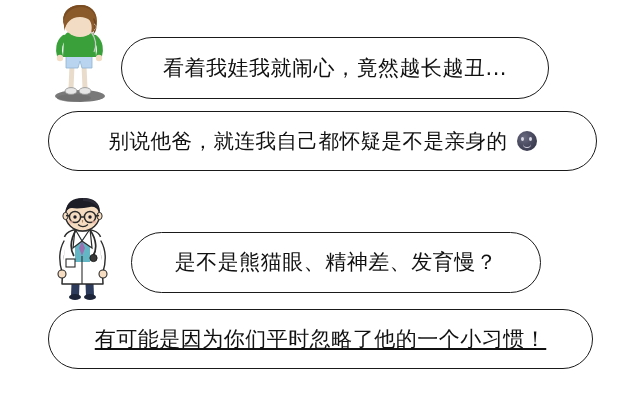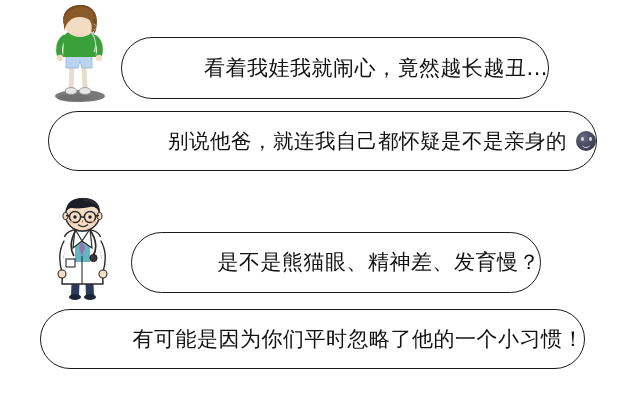--- a/index.html
+++ b/index.html
@@ -25,21 +25,21 @@
 
   
   .bubble {
     position: absolute;
     box-sizing: border-box;
     background: #ffffff;
     border: 1.6px solid #1a1a1a;
     border-radius: 999px;
     display: flex;
     align-items: center;
-    justify-content: flex-end;
+    justify-content: center;
     white-space: nowrap;
     color: #111111;
     letter-spacing: 0.5px;
   }
   .bubble .txt {
     display: inline-block;
     line-height: 1;
   }
 
   #bubble-1 {
@@ -60,26 +60,27 @@
   }
   #bubble-3 {
     left: 131px;
     top: 232px;
     width: 410px;
     height: 61px;
     font-size: 21px;
     z-index: 4;
   }
   #bubble-4 {
-    left: 40px;
+    left: 48px;
     top: 309px;
     width: 545px;
     height: 60px;
     font-size: 21px;
     z-index: 3;
+    text-decoration: underline;
   }
 
   
   .emoji-dark {
     display: inline-block;
     width: 20px;
     height: 20px;
     border-radius: 50%;
     background: radial-gradient(circle at 36% 32%, #6a6a80 0%, #4a4a60 45%, #303044 100%);
     vertical-align: -4px;

